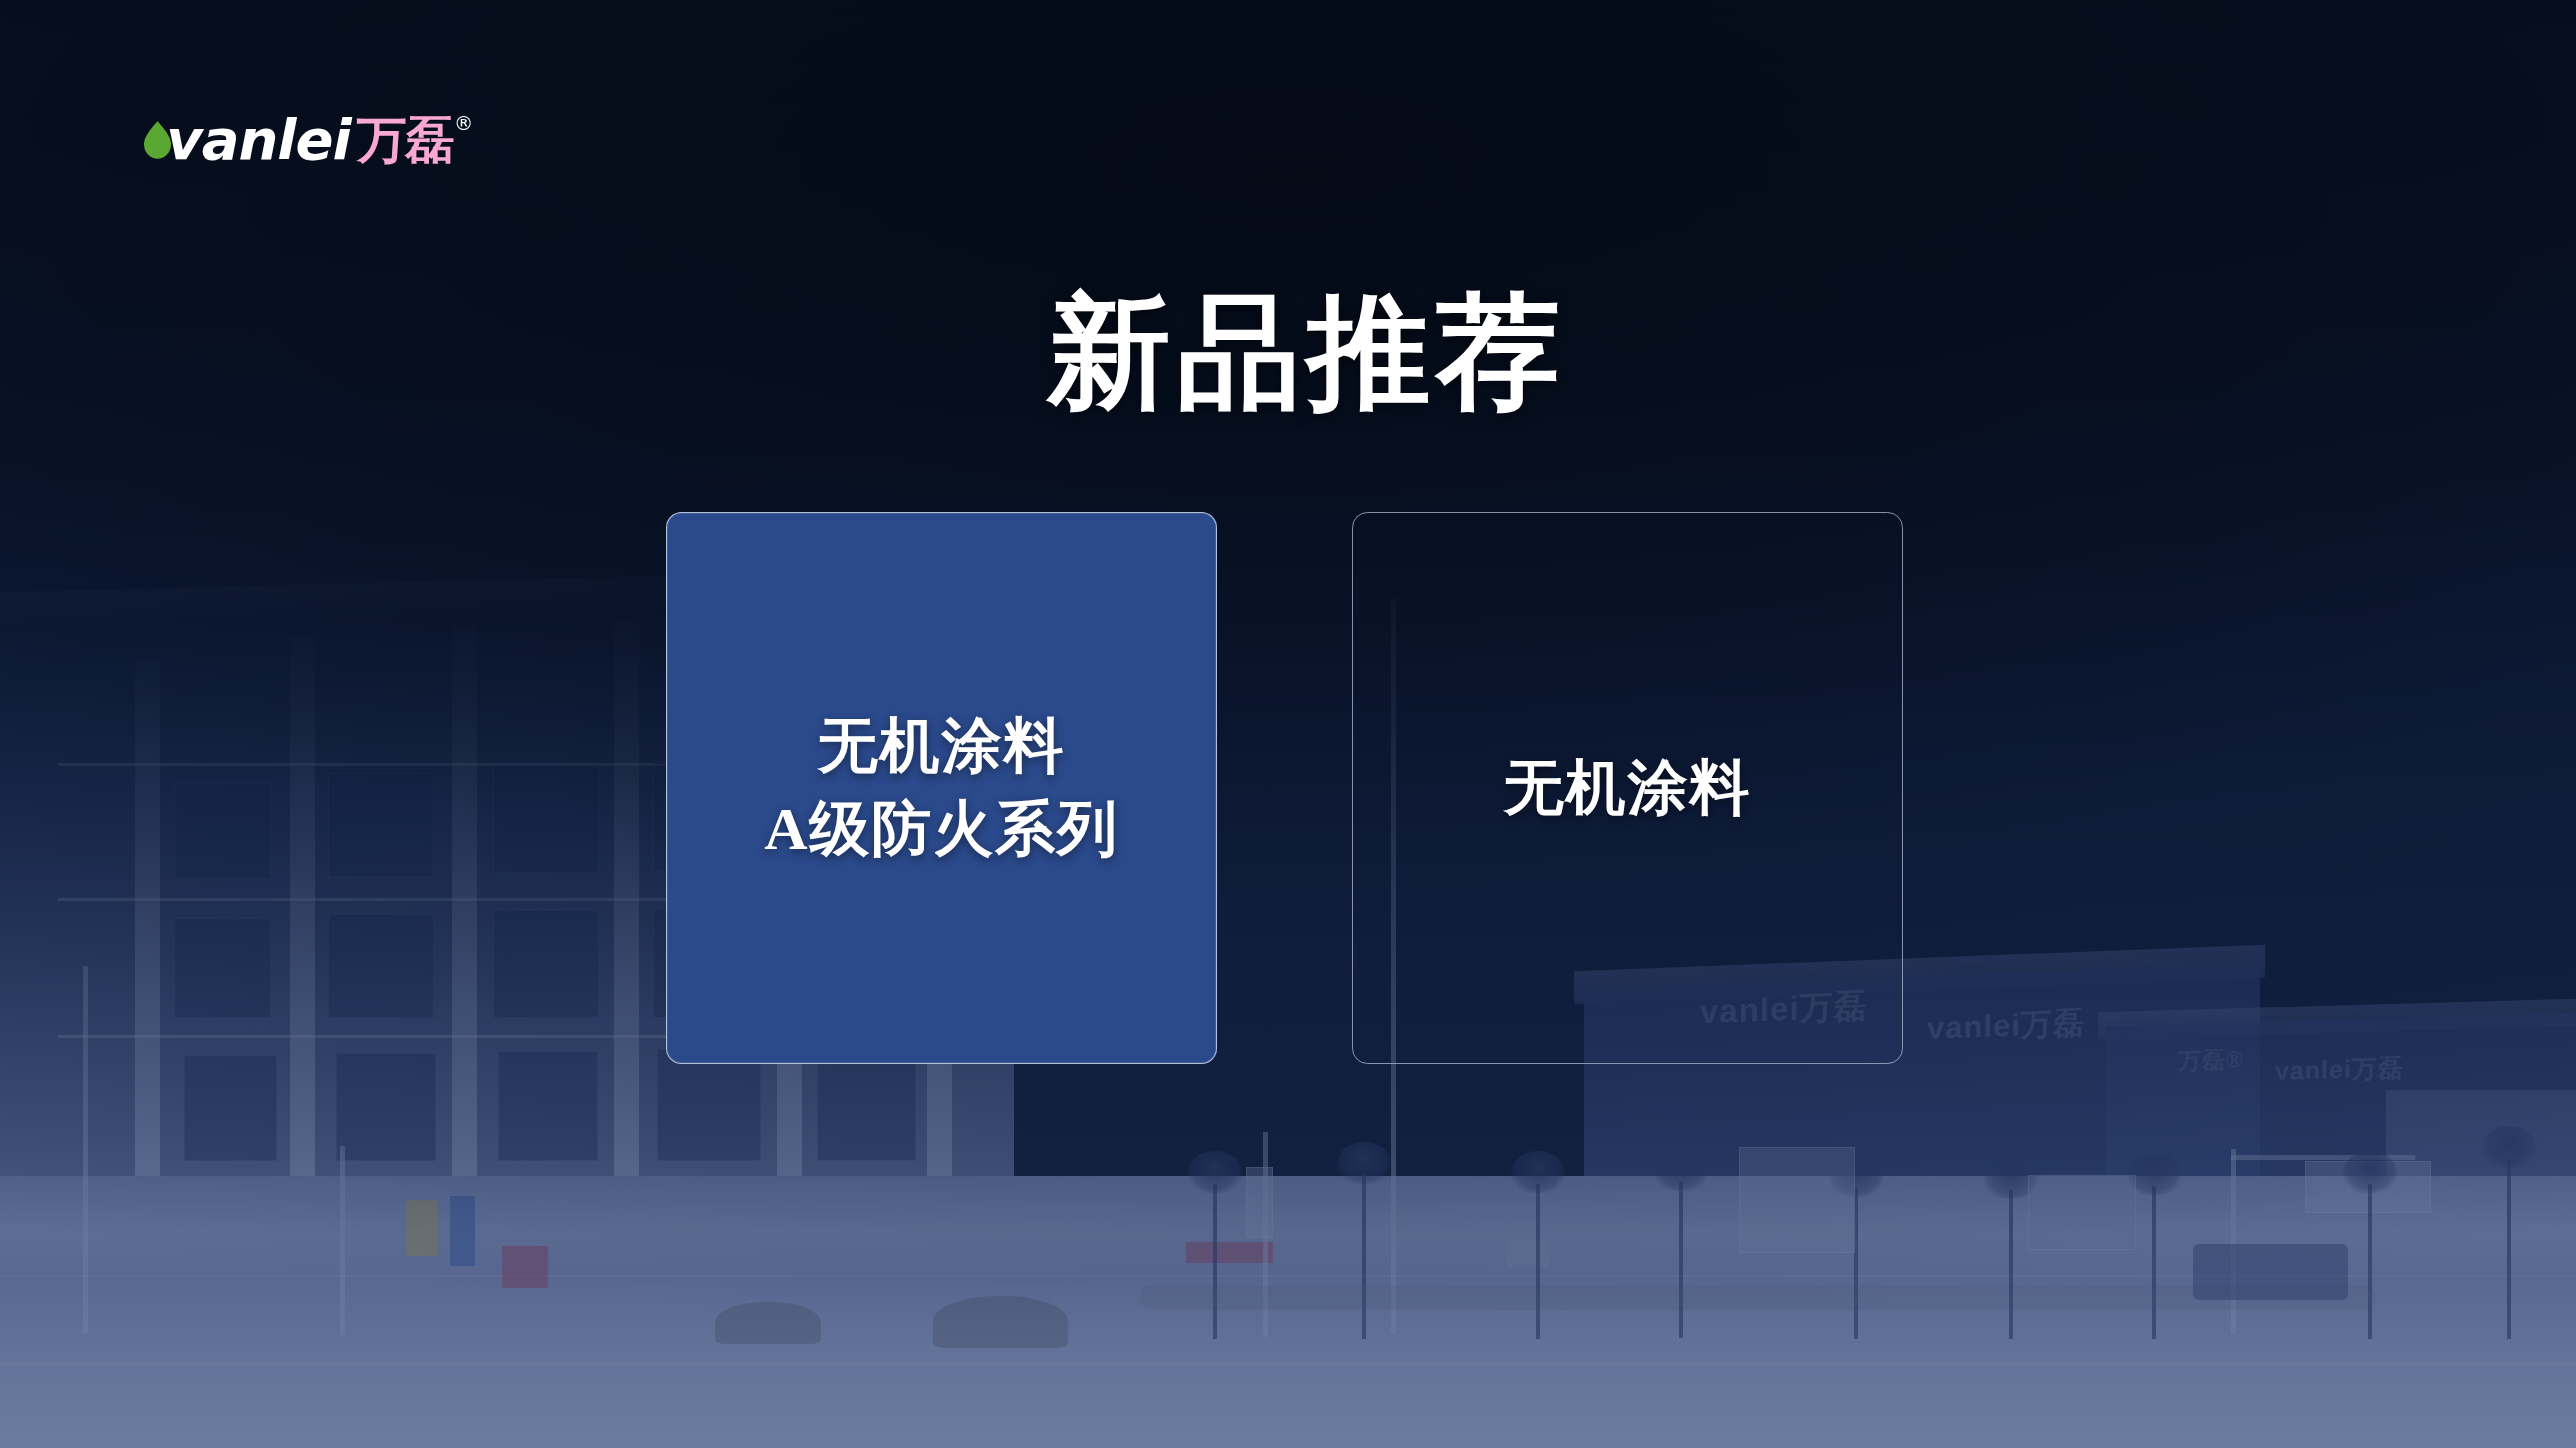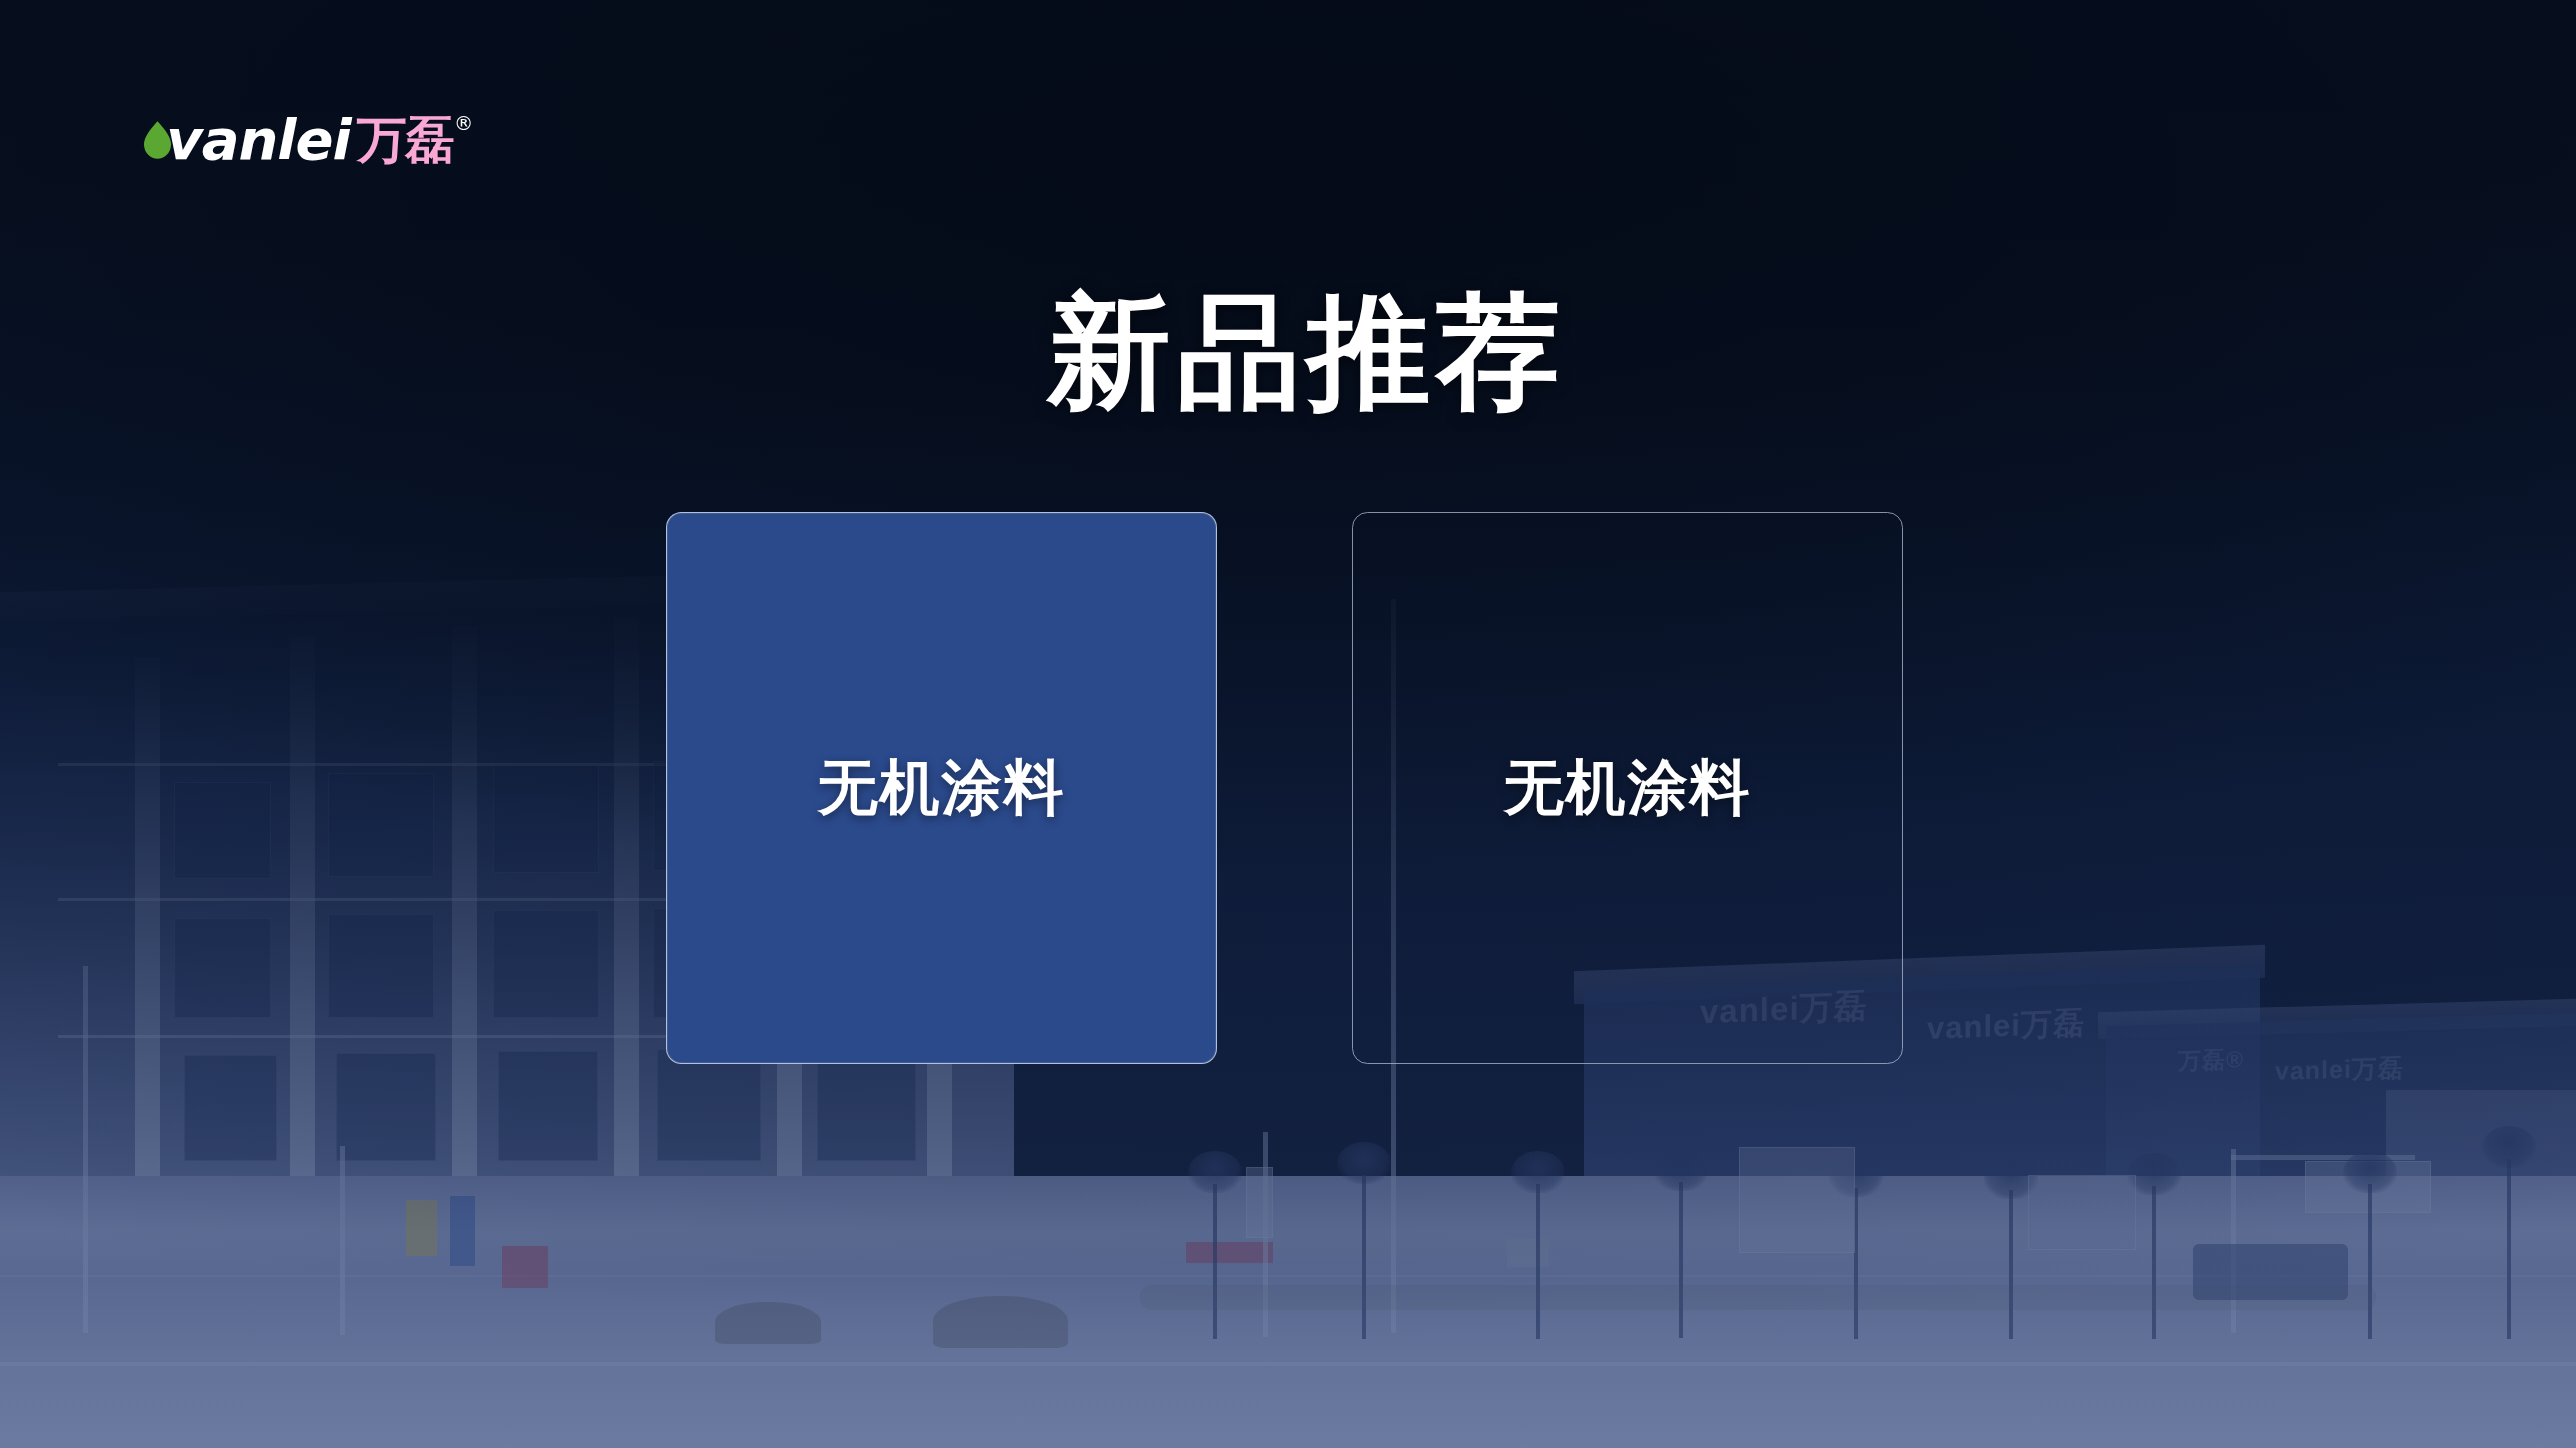--- a/index.html
+++ b/index.html
@@ -434,20 +434,21 @@
     <span class="logo-reg">®</span>
   </div>
 
   <h1 class="slide-title">新品推荐</h1>
 
   <div class="cards">
 
     <div class="card card--filled">
       <div class="card-text">
         <span class="line">无机涂料</span>
+        <span class="line">A级防火系列</span>
       </div>
     </div>
 
     <div class="card card--outline">
       <div class="card-text">
         <span class="line">无机涂料</span>
       </div>
     </div>
 
   </div>

